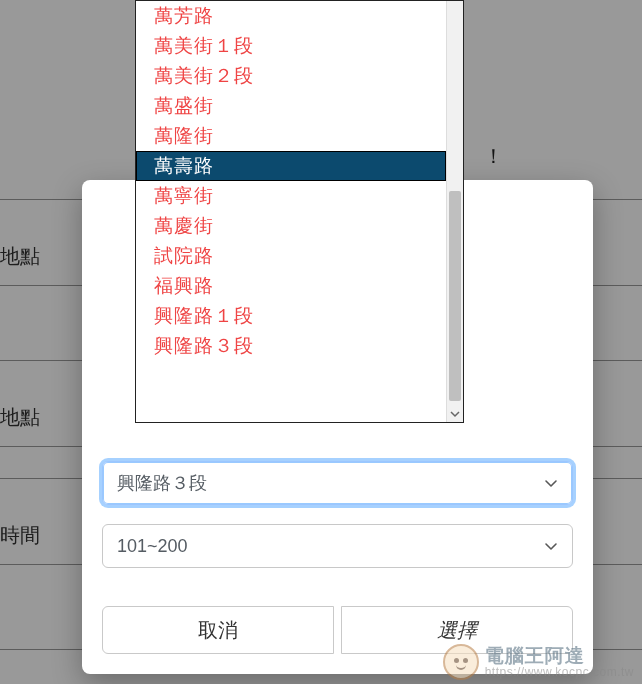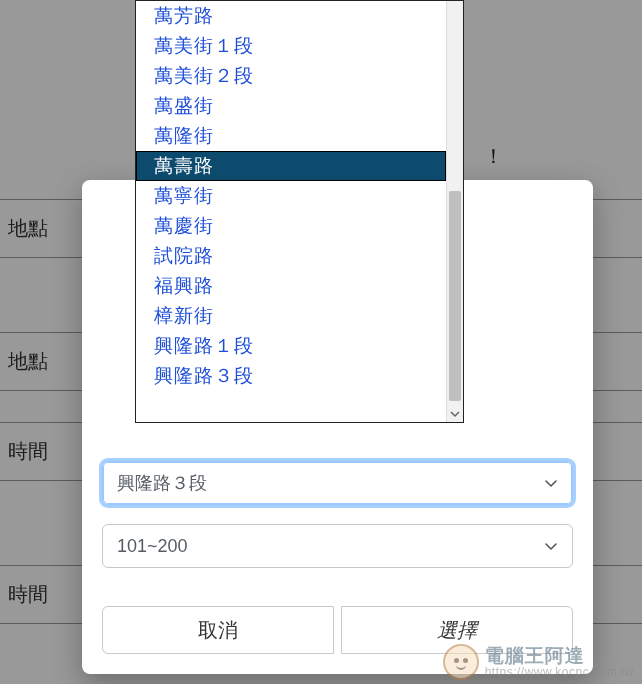--- a/index.html
+++ b/index.html
@@ -7,21 +7,21 @@
     body {
       font-family: "Microsoft JhengHei", "PingFang TC", sans-serif;
       background: #fff;
       position: relative;
     }
     .page { width: 642px; height: 684px; position: relative; }
     .bg-title { font-size: 42px; font-weight: 700; text-align: center; padding-top: 32px; letter-spacing: 6px; color: #111; }
     .bg-subtitle { font-size: 20px; text-align: center; margin-top: 55px; color: #222; letter-spacing: 2px; }
     .bg-labels { margin-top: 30px; }
     .bg-label { font-size: 20px; color: #333; padding: 15px 0 15px 0; border-top: 1px solid #9a9a9a; border-bottom: 1px solid #9a9a9a; margin-top: -1px; }
-    .bg-label .lbl { display: inline-block; padding-left: 8px; }
+    .bg-label .lbl { display: inline-block; padding-left: 0; margin-top: 28px; }
     .spacer1 { height: 75px; }
     .spacer2 { height: 32px; }
     .spacer3 { height: 85px; }
 
     
     .overlay { position: absolute; inset: 0; background: rgba(0,0,0,0.40); }
 
     
     .modal {
       position: absolute;
@@ -100,21 +100,21 @@
     .listbox-inner {
       flex: 1;
       overflow: hidden;
       position: relative;
     }
     .listbox .option {
       height: 30px;
       line-height: 30px;
       padding: 0 18px;
       font-size: 19px;
-      color: #1d4ed8;
+      color: #ef4444;
       white-space: nowrap;
       letter-spacing: 1px;
       cursor: pointer;
     }
     .listbox .option.selected {
       background: #0c4a6e;
       color: #fff;
       outline: 1px solid #000;
       outline-offset: -1px;
     }
@@ -224,21 +224,20 @@
         <div class="option">萬芳路</div>
         <div class="option">萬美街１段</div>
         <div class="option">萬美街２段</div>
         <div class="option">萬盛街</div>
         <div class="option">萬隆街</div>
         <div class="option selected">萬壽路</div>
         <div class="option">萬寧街</div>
         <div class="option">萬慶街</div>
         <div class="option">試院路</div>
         <div class="option">福興路</div>
-        <div class="option">樟新街</div>
         <div class="option">興隆路１段</div>
         <div class="option">興隆路３段</div>
       </div>
     <div class="scrollbar">
       <div class="thumb"></div>
       <div class="sb-arrow bottom">
         <svg width="10" height="10" viewBox="0 0 10 10">
             <path d="M1 3 L5 7 L9 3" stroke="#666" stroke-width="1.5" fill="none"></path>
           </svg>
       </div>

